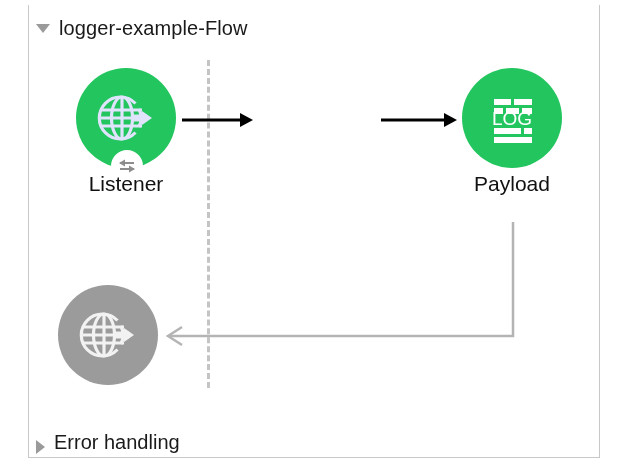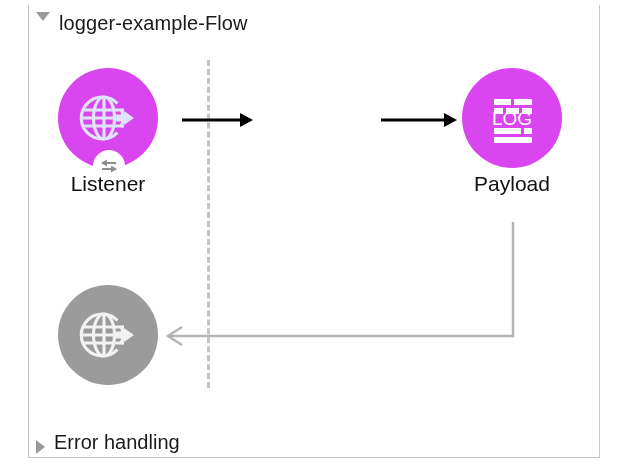--- a/index.html
+++ b/index.html
@@ -43,21 +43,21 @@
   }
 
   
   .flow-header {
     position: absolute;
     left: 28px;
     top: 12px;
     width: 572px;
     height: 32px;
     display: flex;
-    align-items: flex-start;
+    align-items: center;
   }
   .tri {
     width: 0;
     height: 0;
     margin-left: 8px;
     margin-right: 9px;
     flex: 0 0 auto;
   }
   .tri-down {
     border-left: 7px solid transparent;
@@ -121,26 +121,26 @@
     position: absolute;
     top: 104px;
     left: -40px;
     width: 180px;
     text-align: center;
     font-size: 21px;
     color: #111111;
     white-space: nowrap;
   }
 
-  #node-listener  { left: 58px;  top: 68px; }
+  #node-listener  { left: 76px;  top: 68px; }
   #node-setpayload{ left: 256px; top: 68px; }
   #node-logger    { left: 462px; top: 68px; }
   #node-error     { left: 58px;  top: 285px; }
 
-  .c-blue  { background: #d946ef; }
+  .c-blue  { background: #22c55e; }
   .c-green { background: #55b06c; }
   .c-gray  { background: #9b9b9b; }
 
   
   .badge {
     position: absolute;
     left: 35px;
     top: 82px;
     width: 32px;
     height: 32px;

